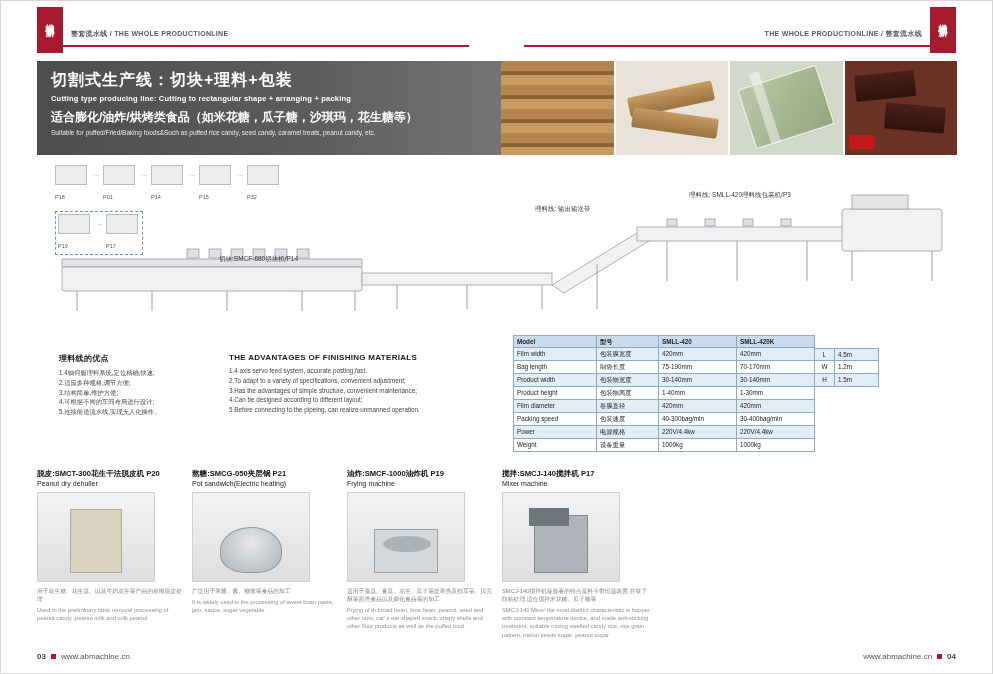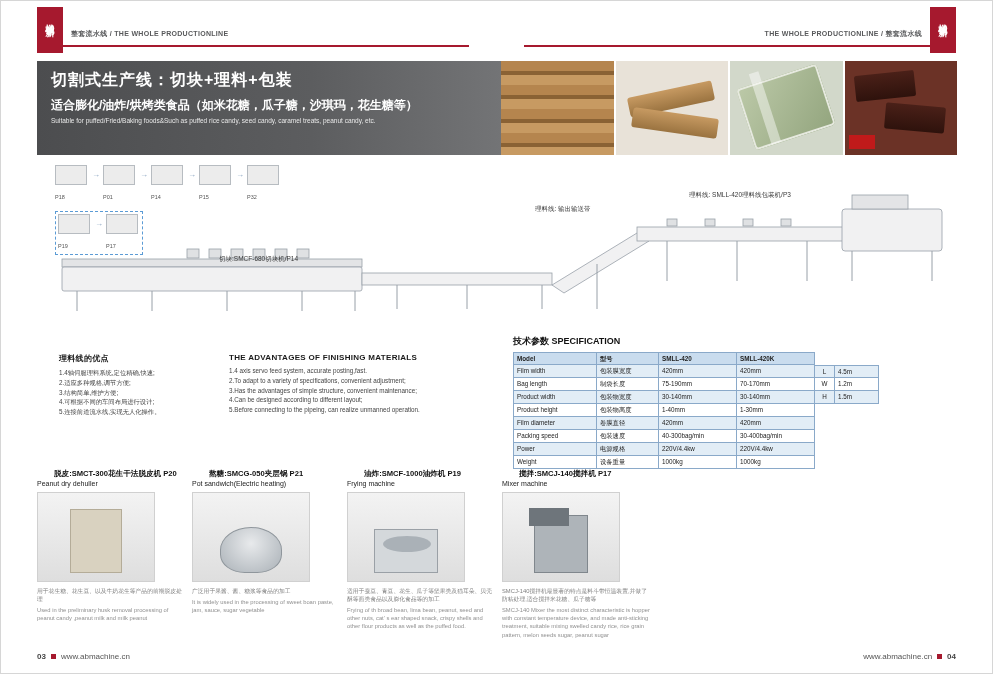--- a/index.html
+++ b/index.html
@@ -73,21 +73,21 @@
   .srow > div { border-right:1px solid #8aa9c9; border-bottom:1px solid #8aa9c9; padding-left:3px; overflow:hidden; white-space:nowrap; }
   .srow > div:first-child { border-left:1px solid #8aa9c9; }
   .srow.hd > div { border-top:1px solid #8aa9c9; font-weight:bold; }
   .c1 { width:84px; } .c2 { width:62px; } .c3 { width:78px; } .c4 { width:78px; }
   .c5 { width:20px; text-align:center; padding-left:0 !important; }
   .c6 { width:44px; }
   .bg-hd { background:#c9dcee; } .bg-a { background:#e2edf6; } .bg-b { background:#ffffff; }
   
   #products { position:absolute; left:36px; top:468px; width:922px; display:flex; gap:7px; }
   .product { width:148px; }
-  .p-tzh { font-size:7.6px; font-weight:bold; color:#111; white-space:nowrap; overflow:hidden;margin-left:17px; }
+  .p-tzh { font-size:7.6px; font-weight:bold; color:#111; white-space:nowrap; overflow:hidden; }
   .p-ten { font-size:7px; color:#222; margin-top:1px; }
   .p-photo { width:118px; height:90px; margin:5px 0 5px 0; background:linear-gradient(180deg,#f3f3f3,#dedede); border:1px solid #d0d0d0; position:relative; }
   .machine { position:absolute; left:50%; bottom:8px; transform:translateX(-50%); }
   .m1 { width:52px; height:64px; background:#d9d2c0; border:1px solid #b4ac98; }
   .m2 { width:40px; height:58px; background:#c8cdd1; border:1px solid #9aa0a6; }
   .m3 { width:62px; height:46px; background:radial-gradient(ellipse at 50% 35%,#e8eaec,#aab1b7); border:1px solid #8f969c; border-radius:50% 50% 40% 40%; }
   .m4 { width:64px; height:44px; background:#d4d8db; border:1px solid #9aa0a6; }
   .m4::after { content:""; position:absolute; left:8px; top:6px; width:48px; height:16px; border-radius:50%; background:#aab1b7; }
   .m5 { width:46px; height:50px; background:linear-gradient(90deg,#b7bdc2,#e4e7e9,#b7bdc2); border:1px solid #8f969c; border-radius:4px 4px 2px 2px; }
   .m6 { width:54px; height:58px; background:#aeb4b9; border:1px solid #80878d; }
@@ -112,20 +112,21 @@
   <div class="logo" id="logo-right">
       <span>楼械创新</span>
     </div>
   <div class="hdr-text" id="hdr-left">整套流水线 / THE WHOLE PRODUCTIONLINE</div>
   <div class="hdr-text" id="hdr-right">THE WHOLE PRODUCTIONLINE / 整套流水线</div>
   <div class="hdr-rule" id="rule-left"></div>
   <div class="hdr-rule" id="rule-right"></div>
 
   <div id="banner">
     <div class="t-zh">切割式生产线：切块+理料+包装</div>
+    <div class="t-en">Cutting type producing line:  Cutting to rectangular shape + arranging + packing</div>
     <div class="s-zh">适合膨化/油炸/烘烤类食品（如米花糖，瓜子糖，沙琪玛，花生糖等）</div>
     <div class="s-en">Suitable for puffed/Fried/Baking foods&amp;Such as puffed rice candy, seed candy, caramel treats, peanut candy, etc.</div>
   </div>
 
   <div id="photos">
     <div class="photo photo1"></div>
     <div class="photo photo2">
       <div class="bar a"></div>
       <div class="bar b"></div>
     </div>
@@ -216,21 +217,20 @@
       <div class="adv-title">THE ADVANTAGES OF FINISHING MATERIALS</div>
       <div class="adv-item">1.4 axis servo feed system, accurate posting,fast.</div>
       <div class="adv-item">2.To adapt to a variety of specifications, convenient adjustment;</div>
       <div class="adv-item">3.Has the advantages of simple structure, convenient maintenance;</div>
       <div class="adv-item">4.Can be designed according to different layout;</div>
       <div class="adv-item">5.Before connecting to the pipeing, can realize unmanned operation.</div>
     </div>
   </div>
 
   <div id="spec">
-    <div id="spec-title">技术参数 SPECIFICATION</div>
     <div>
       <div class="srow hd">
         <div class="c1 bg-hd">Model</div>
         <div class="c2 bg-hd">型号</div>
         <div class="c3 bg-hd">SMLL-420</div>
         <div class="c4 bg-hd">SMLL-420K</div>
       </div>
       <div class="srow">
         <div class="c1 bg-a">Film width</div>
         <div class="c2 bg-a">包装膜宽度</div>

